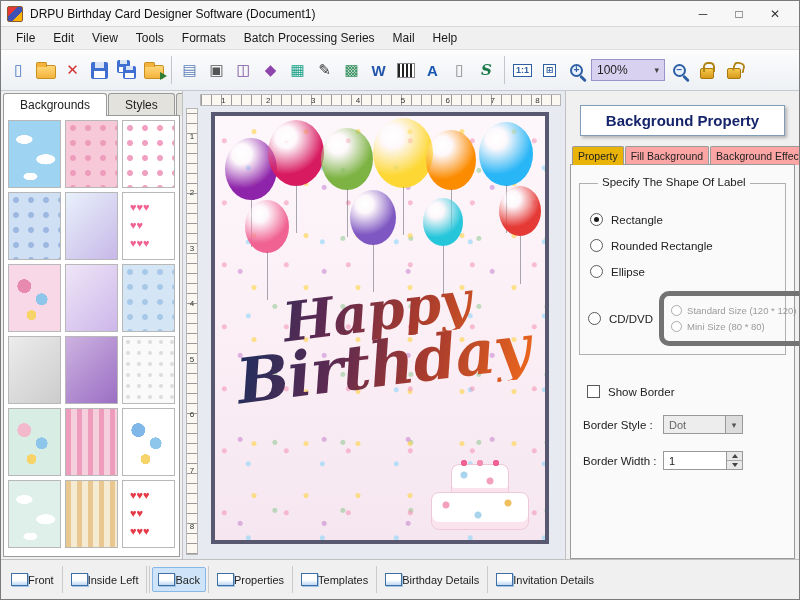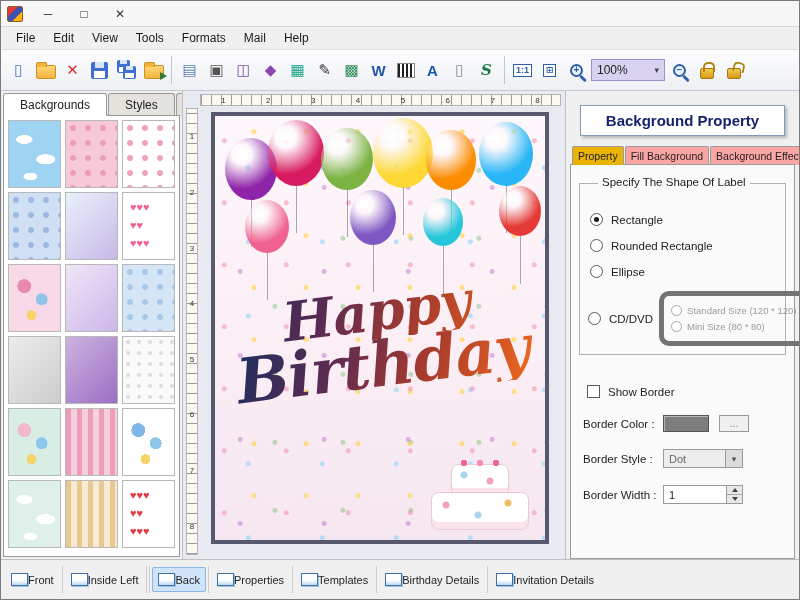--- a/index.html
+++ b/index.html
@@ -146,33 +146,35 @@
   .bbi{width:17px;height:13px;min-width:17px;border:1px solid #3f6fa5;background:linear-gradient(#ffffff 55%,#bcd8f2);box-shadow:1px 1px 0 #9ec4e6;}
   .bb-sep{width:1px;align-self:stretch;margin:6px 1px;background:#cccccc;}
 </style>
 </head>
 <body>
 
 <div class="window">
 
   <div class="titlebar">
     <div class="app-icon"></div>
+    <div class="title">DRPU Birthday Card Designer Software (Document1)</div>
     <div class="win-btns">
       <div class="win-btn">─</div>
       <div class="win-btn">□</div>
       <div class="win-btn">✕</div>
     </div>
   </div>
 
   <div class="menubar">
     <span class="menu-item">File</span>
     <span class="menu-item">Edit</span>
     <span class="menu-item">View</span>
     <span class="menu-item">Tools</span>
     <span class="menu-item">Formats</span>
+    <span class="menu-item">Batch Processing Series</span>
     <span class="menu-item">Mail</span>
     <span class="menu-item">Help</span>
   </div>
 
   <div class="toolbar">
       <div class="tbi" style="color: rgb(74, 120, 194);">▯</div>
       <div class="tbi">
         <div class="folder"></div>
       </div>
       <div class="tbi" style="color: rgb(211, 47, 47);">✕</div>
@@ -340,25 +342,20 @@
               </div>
             </div>
           </div>
         </div>
 
         <div class="cb-row">
           <span class="cb"></span>
           <span>Show Border</span>
         </div>
 
-        <div class="prop-row">
-          <span class="prop-label">Border Color :</span>
-          <span class="color-swatch"></span>
-          <span class="more-btn">...</span>
-        </div>
 
         <div class="prop-row">
           <span class="prop-label">Border Style :</span>
           <span class="dropdown">
             <span class="dd-value">Dot</span>
             <span class="dd-arrow"></span>
           </span>
         </div>
 
         <div class="prop-row">

